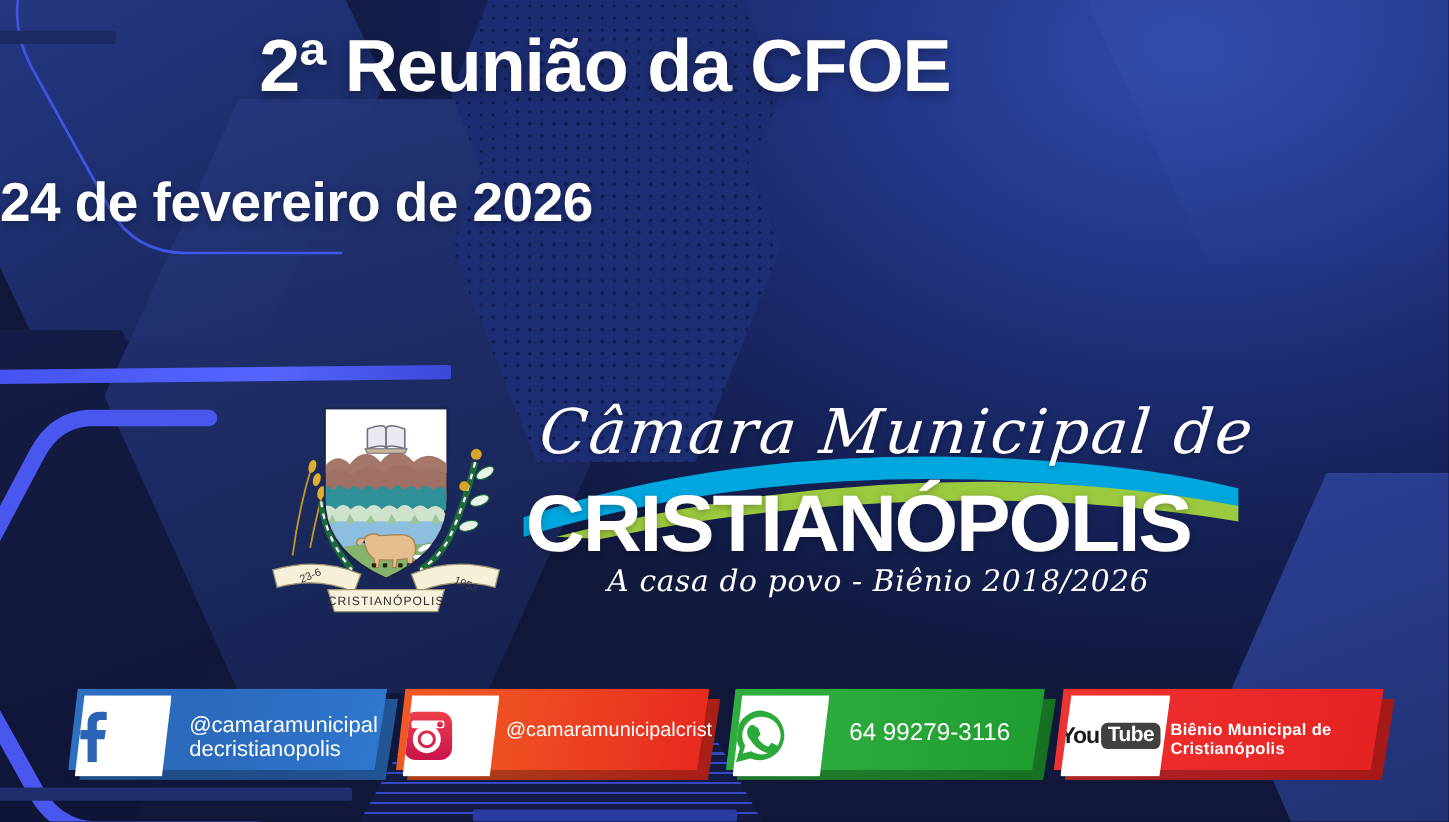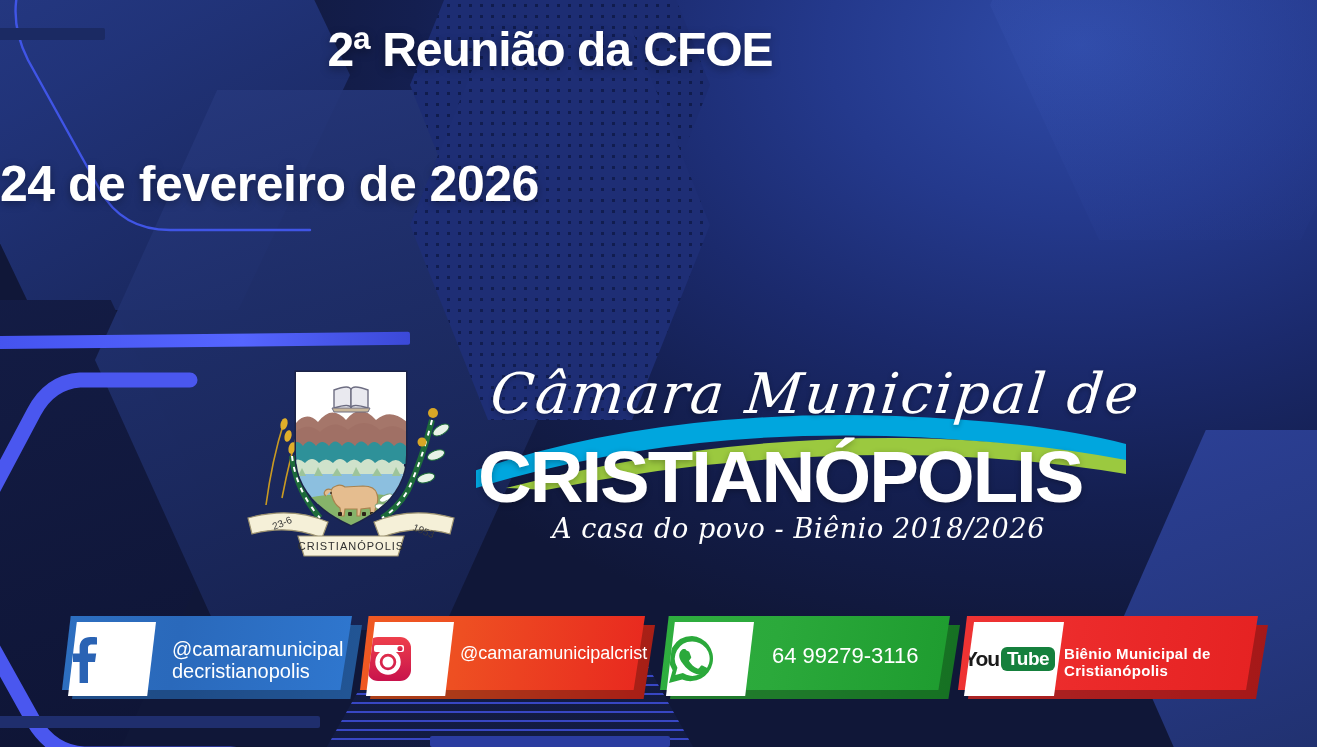--- a/index.html
+++ b/index.html
@@ -71,21 +71,21 @@
   .hx-thick{left:-70px;top:370px;width:560px;height:470px;}
   
   .line-a{left:-10px;top:334px;width:420px;height:13px;background:linear-gradient(90deg,#4453ef,#5565ff 60%,#3b49d8);border-radius:2px;transform:rotate(-0.6deg);}
   .line-b{left:-10px;top:28px;width:115px;height:12px;background:#1b2a63;border-radius:2px;}
   .line-c{left:-10px;top:716px;width:330px;height:12px;background:#1f2e6d;border-radius:2px;}
   .line-d{left:430px;top:736px;width:240px;height:11px;background:#2b3ca0;border-radius:2px;}
 
   
   .headline{
     position:absolute;left:0;top:22px;width:1100px;text-align:center;
-    color:#fff;font-weight:700;font-size:48px;letter-spacing:-1px;
+    color:#fff;font-weight:700;font-size:67px;letter-spacing:-1px;
     font-family:"Liberation Sans","DejaVu Sans",sans-serif;
     text-shadow:0 3px 10px rgba(0,0,0,.35);
     white-space:nowrap;
   }
   .subhead{
     position:absolute;left:0;top:155px;width:1110px;text-align:left;
     color:#fff;font-weight:700;font-size:50px;letter-spacing:-.5px;
     text-shadow:0 2px 8px rgba(0,0,0,.35);
     white-space:nowrap;
   }
@@ -113,21 +113,21 @@
     text-shadow:0 2px 6px rgba(0,0,0,.28);
   }
   .tagline{
     position:absolute;left:76px;top:158px;
     font-family:"DejaVu Serif",serif;font-style:italic;
     font-size:27px;color:#fff;letter-spacing:.6px;
     white-space:nowrap;
   }
 
   
-  .social{position:absolute;height:74px;}
+  .social{position:absolute;height:74px;margin-top:10px;}
   .band{
     position:absolute;left:0;top:0;height:100%;width:100%;
     clip-path:polygon(3% 0%,100% 0%,96% 100%,0% 100%);
   }
   .band.shadow{top:9px;left:10px;filter:brightness(.72);z-index:0;}
   .tab{
     position:absolute;left:6px;top:6px;width:88px;height:74px;background:#fff;
     clip-path:polygon(10% 0%,100% 0%,90% 100%,0% 100%);
     display:flex;align-items:center;justify-content:flex-start;z-index:3;
   }
@@ -143,21 +143,21 @@
   .s-ig .stext{left:100px;top:27px;font-size:18px;text-align:center;}
   .s-wa{left:660px;top:616px;width:290px;}
   .s-wa .band{background:linear-gradient(100deg,#2fae3f 0%,#2ba93b 40%,#1e9c2f 100%);}
   .s-wa .stext{left:112px;top:28px;font-size:22px;}
   .s-yt{left:958px;top:616px;width:300px;}
   .s-yt .band{background:linear-gradient(100deg,#ee3434 0%,#ec2b2b 40%,#e52222 100%);}
   .s-yt .stext{left:106px;top:30px;font-size:15px;font-weight:700;letter-spacing:.3px;}
   .s-yt .tab{width:100px;}
   .yt-logo{display:flex;align-items:center;gap:2px;}
   .yt-you{font-weight:700;font-size:21px;color:#1a1a1a;font-family:"Liberation Sans",sans-serif;letter-spacing:-1px;}
-  .yt-tube{background:#15803d;color:#fff;font-weight:700;font-size:19px;
+  .yt-tube{background:#404040;color:#fff;font-weight:700;font-size:19px;
     padding:1px 6px;border-radius:6px;font-family:"Liberation Sans",sans-serif;letter-spacing:-.5px;}
 </style>
 </head>
 <body>
 
 <div id="stage">
 
   <div class="hex hx-e"></div>
   <div class="hex hx-a"></div>
   <div class="hex hx-f"></div>

